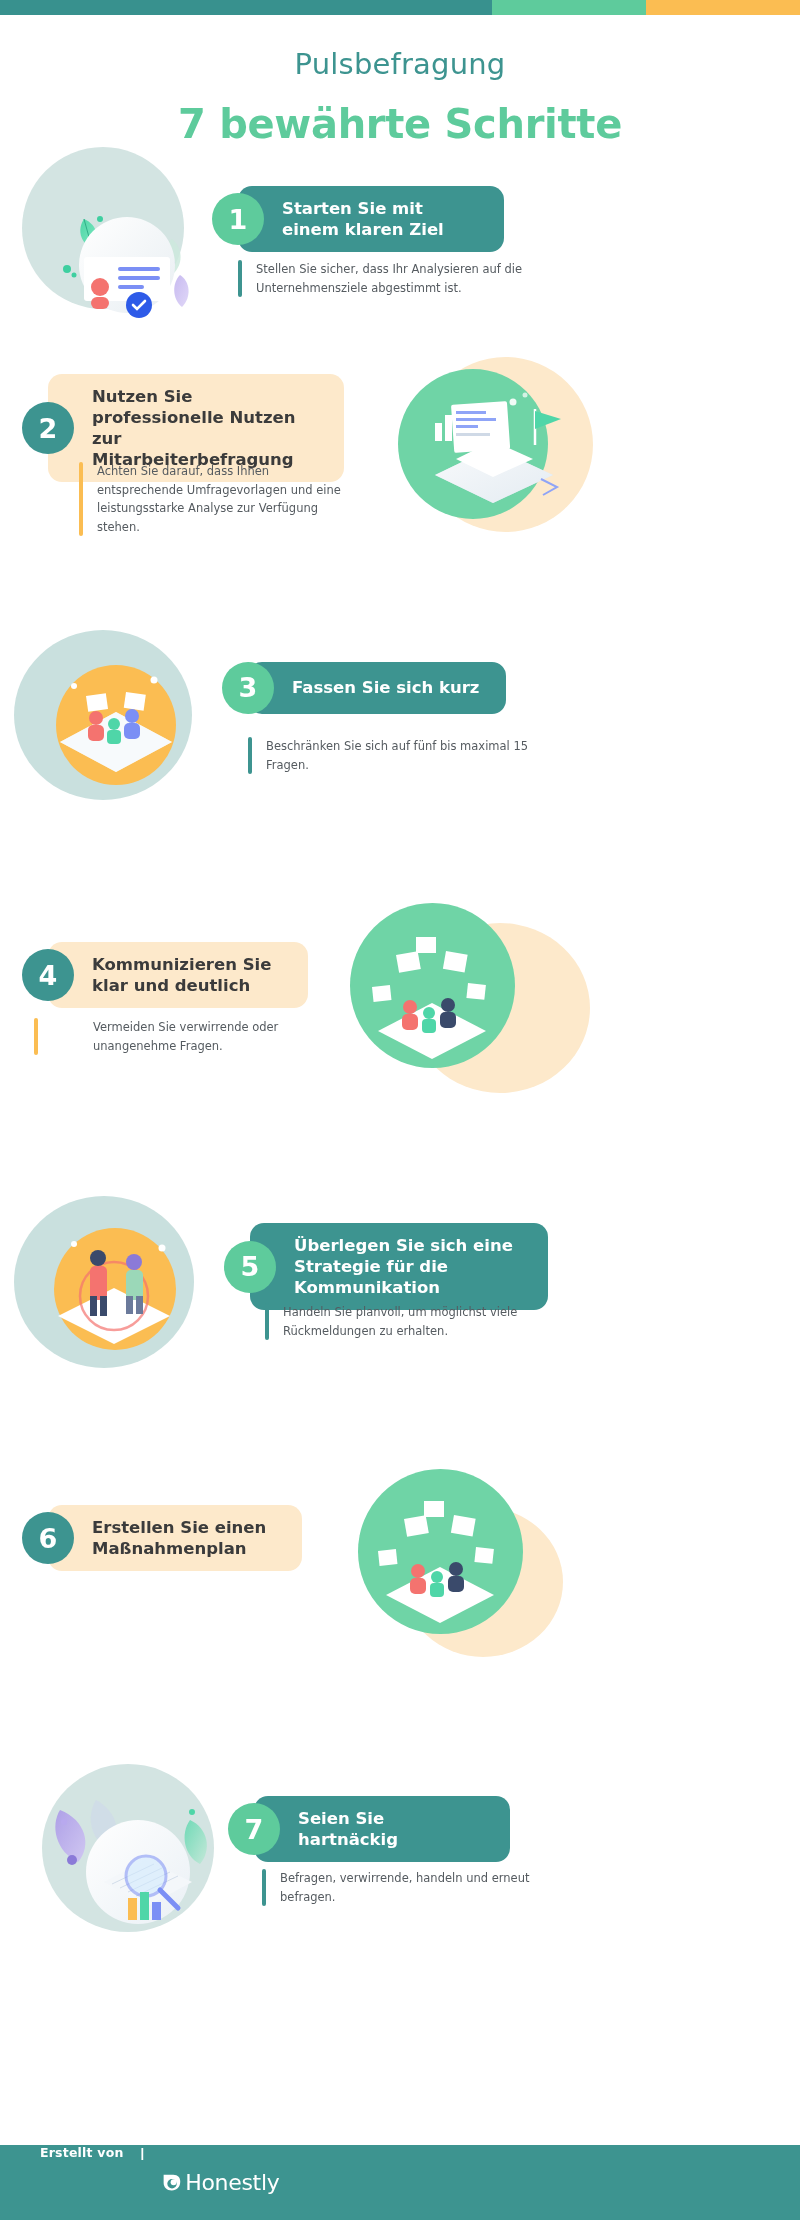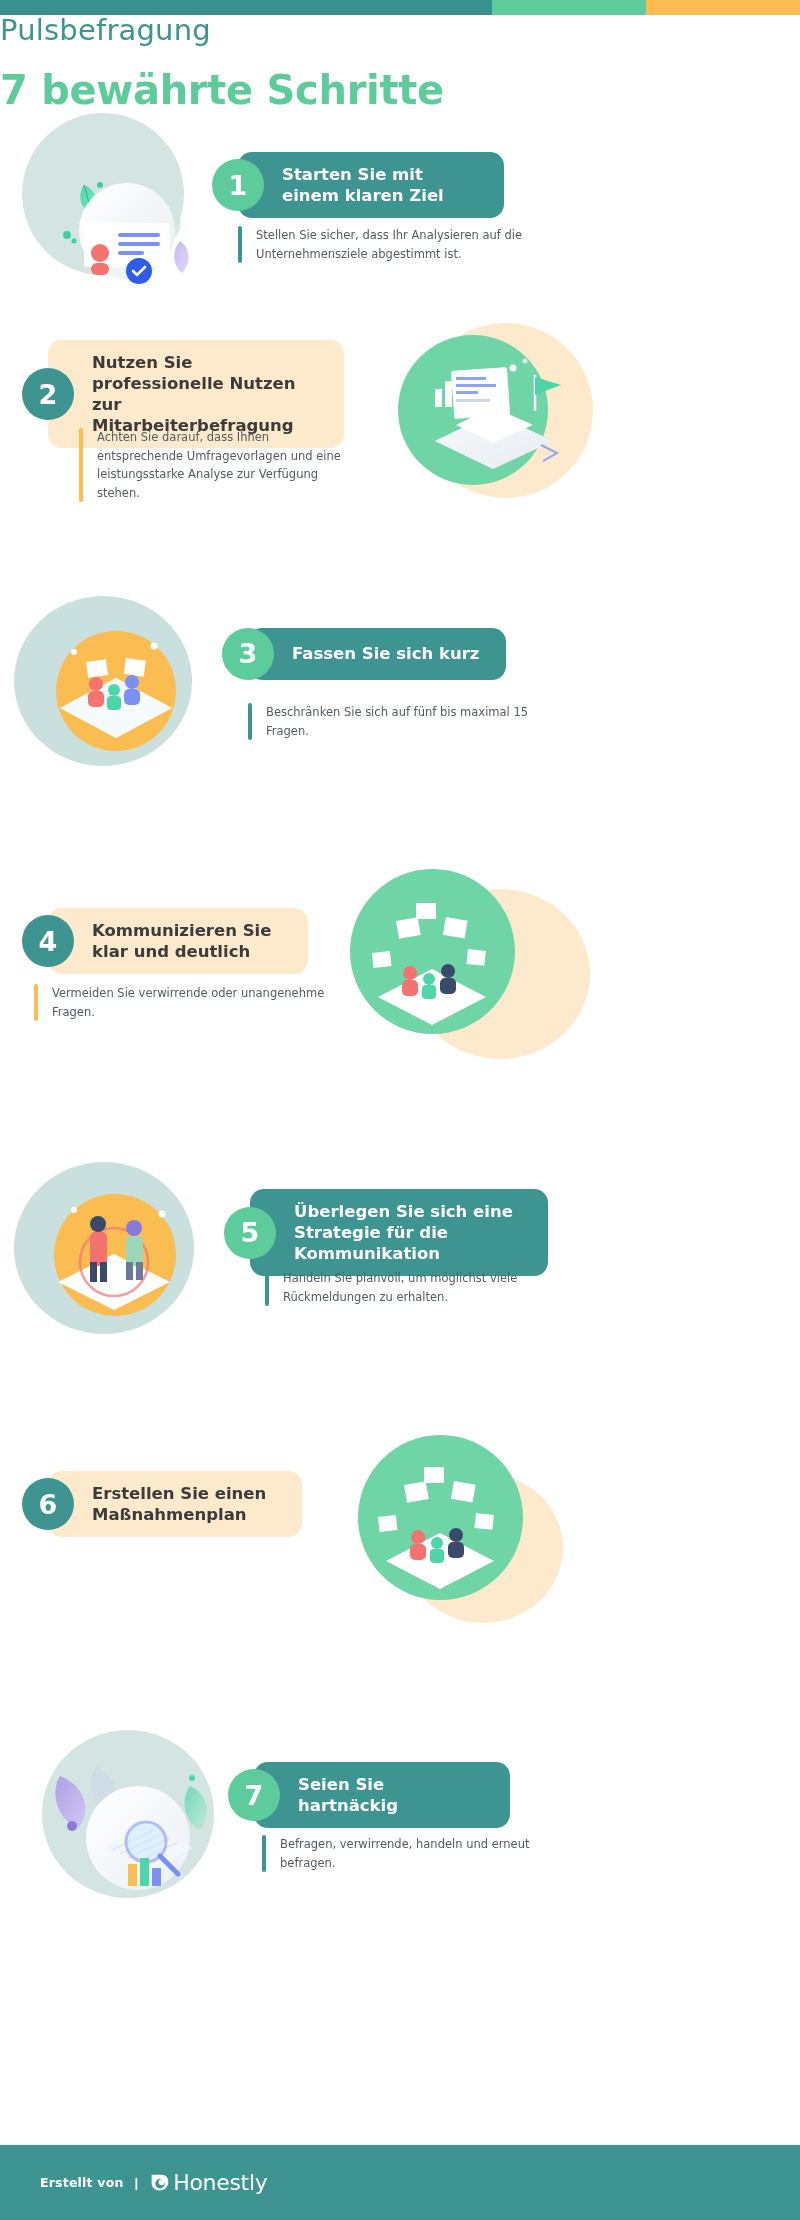--- a/index.html
+++ b/index.html
@@ -13,21 +13,21 @@
     position: relative;
   }
 
   
   .topbar { display: flex; height: 15px; width: 100%; }
   .topbar .seg-teal   { flex: 0 0 61.5%; background: #38918e; }
   .topbar .seg-green  { flex: 0 0 19.3%; background: #5ecb9c; }
   .topbar .seg-orange { flex: 1 1 auto;  background: #fbbd52; }
 
   
-  .header { text-align: left; }
+  .header { text-align: center; padding-top: 34px; }
   .kicker {
     font-family: "DejaVu Sans", sans-serif;
     font-size: 29px;
     font-weight: 400;
     color: #3d9490;
     letter-spacing: .2px;
     line-height: 1.1;
   }
   .headline {
     font-family: "DejaVu Sans", sans-serif;
@@ -110,22 +110,22 @@
     color: #555b60;
   }
 
   
   .footer {
     position: absolute;
     left: 0; bottom: 0;
     width: 100%; height: 75px;
     background: #3d9490;
     display: flex;
-    align-items: center;
     padding-left: 40px;
+    gap: 6px;
   }
   .footer .made {
     font-family: "DejaVu Sans", sans-serif;
     font-size: 12.5px;
     font-weight: 700;
     color: #ffffff;
     letter-spacing: .2px;
   }
   .footer .sep {
     color: #ffffff; font-size: 13px; margin: 0 11px; font-weight: 700;
@@ -311,21 +311,21 @@
       </svg>
     </div>
 
     <div class="card cream" style="left:48px; top:39px; width:260px;">
       <div class="num teal">
         <span>4</span>
       </div>
       <div class="card-title">Kommunizieren Sie klar und deutlich</div>
     </div>
 
-    <div class="desc" style="left:34px; top:115px; width:300px;">
+    <div class="desc" style="left:34px; top:115px; width:300px;gap:41px;">
       <div class="bar orange"></div>
       <div class="txt">Vermeiden Sie verwirrende oder unangenehme Fragen.</div>
     </div>
   </div>
 
   <div class="step">
     <div class="illu" style="left:14px; top:10px; width:200px; height:190px;">
       <div class="blob" style="left:0;top:0;width:180px;height:172px;background:#c9e0de;"></div>
       <div class="blob" style="left:40px;top:32px;width:122px;height:122px;background:#fbbd52;"></div>
       <svg viewBox="0 0 200 190" width="200" height="190" style="position:absolute;left:0;top:0;">

